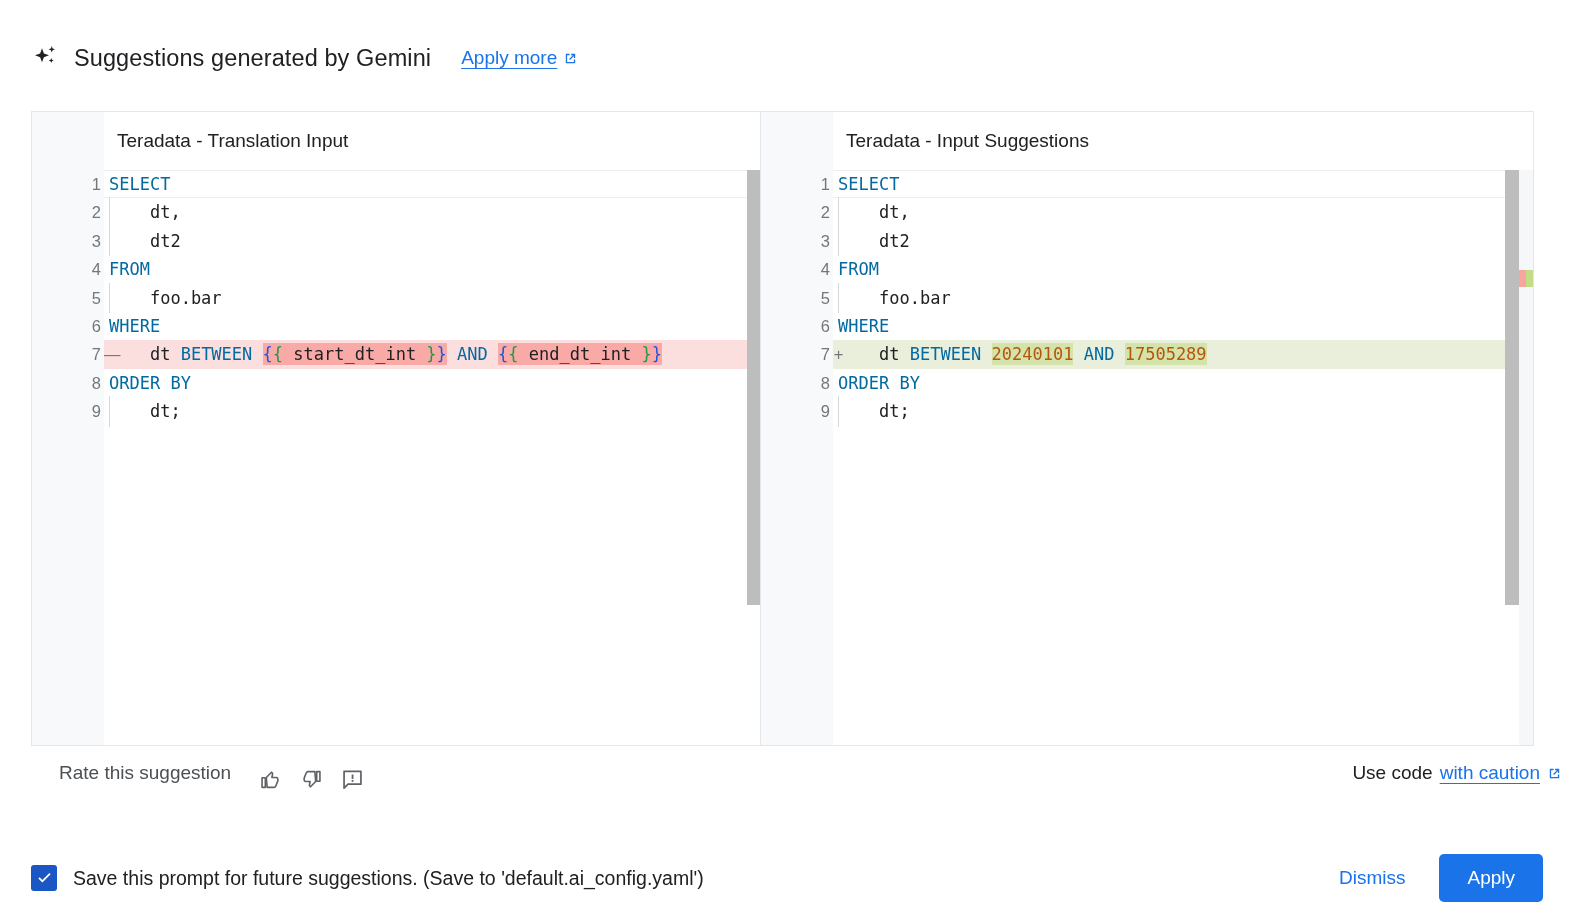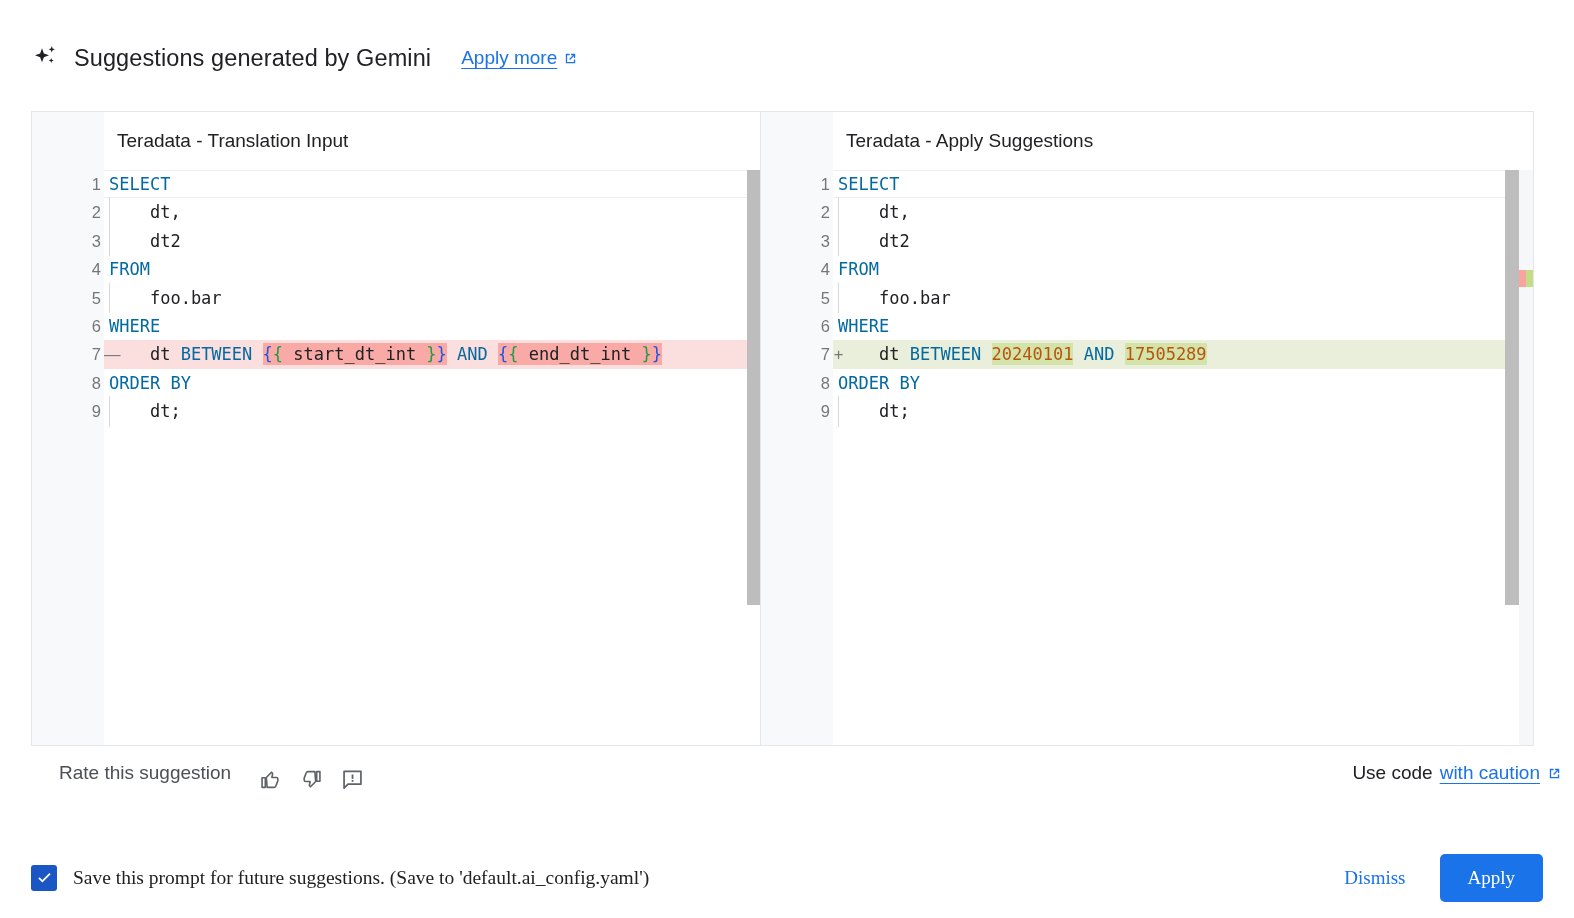--- a/index.html
+++ b/index.html
@@ -244,21 +244,20 @@
   
   .footer {
     position: absolute;
     left: 0;
     top: 838px;
     width: 1574px;
     height: 80px;
     display: flex;
     align-items: center;
     padding: 0 31px;
-    font-family: Liberation Serif, serif;
   }
   .chk-wrap {
     display: flex;
     align-items: center;
     gap: 16px;
     cursor: pointer;
   }
   .chk {
     width: 26px; height: 26px;
     border-radius: 3px;
@@ -338,21 +337,21 @@
         </div>
       <div class="vscroll" style="right:0;">
         <div class="thumb" style="top:0;height:435px;"></div>
       </div>
     </div>
     <div class="pane-sep" style="right:0;"></div>
   </div>
 
   <div class="pane pane-right">
     <div class="pane-title-gutter"></div>
-    <div class="pane-title">Teradata - Apply Suggestions</div>
+    <div class="pane-title">Teradata - Input Suggestions</div>
     <div class="code-area">
       <div class="gutter-bg"></div>
       <div class="lines" id="right-lines">
           <div class="ln cur"><div class="ln-num">1</div><div class="ln-code"><span><span class="kw">SELECT</span></span></div></div>
           <div class="ln indent"><div class="ln-num">2</div><div class="ln-code"><span><span class="plain">    dt,</span></span></div></div>
           <div class="ln indent"><div class="ln-num">3</div><div class="ln-code"><span><span class="plain">    dt2</span></span></div></div>
           <div class="ln"><div class="ln-num">4</div><div class="ln-code"><span><span class="kw">FROM</span></span></div></div>
           <div class="ln indent"><div class="ln-num">5</div><div class="ln-code"><span><span class="plain">    foo.bar</span></span></div></div>
           <div class="ln"><div class="ln-num">6</div><div class="ln-code"><span><span class="kw">WHERE</span></span></div></div>
           <div class="ln ins"><div class="ln-num">7<span class="ln-sign">+</span></div><div class="ln-code"><span><span class="plain">    dt </span><span class="kw">BETWEEN</span><span class="plain"> </span><span class="num hl-ins">20240101</span><span class="plain"> </span><span class="kw">AND</span><span class="plain"> </span><span class="num hl-ins">17505289</span></span></div></div>

